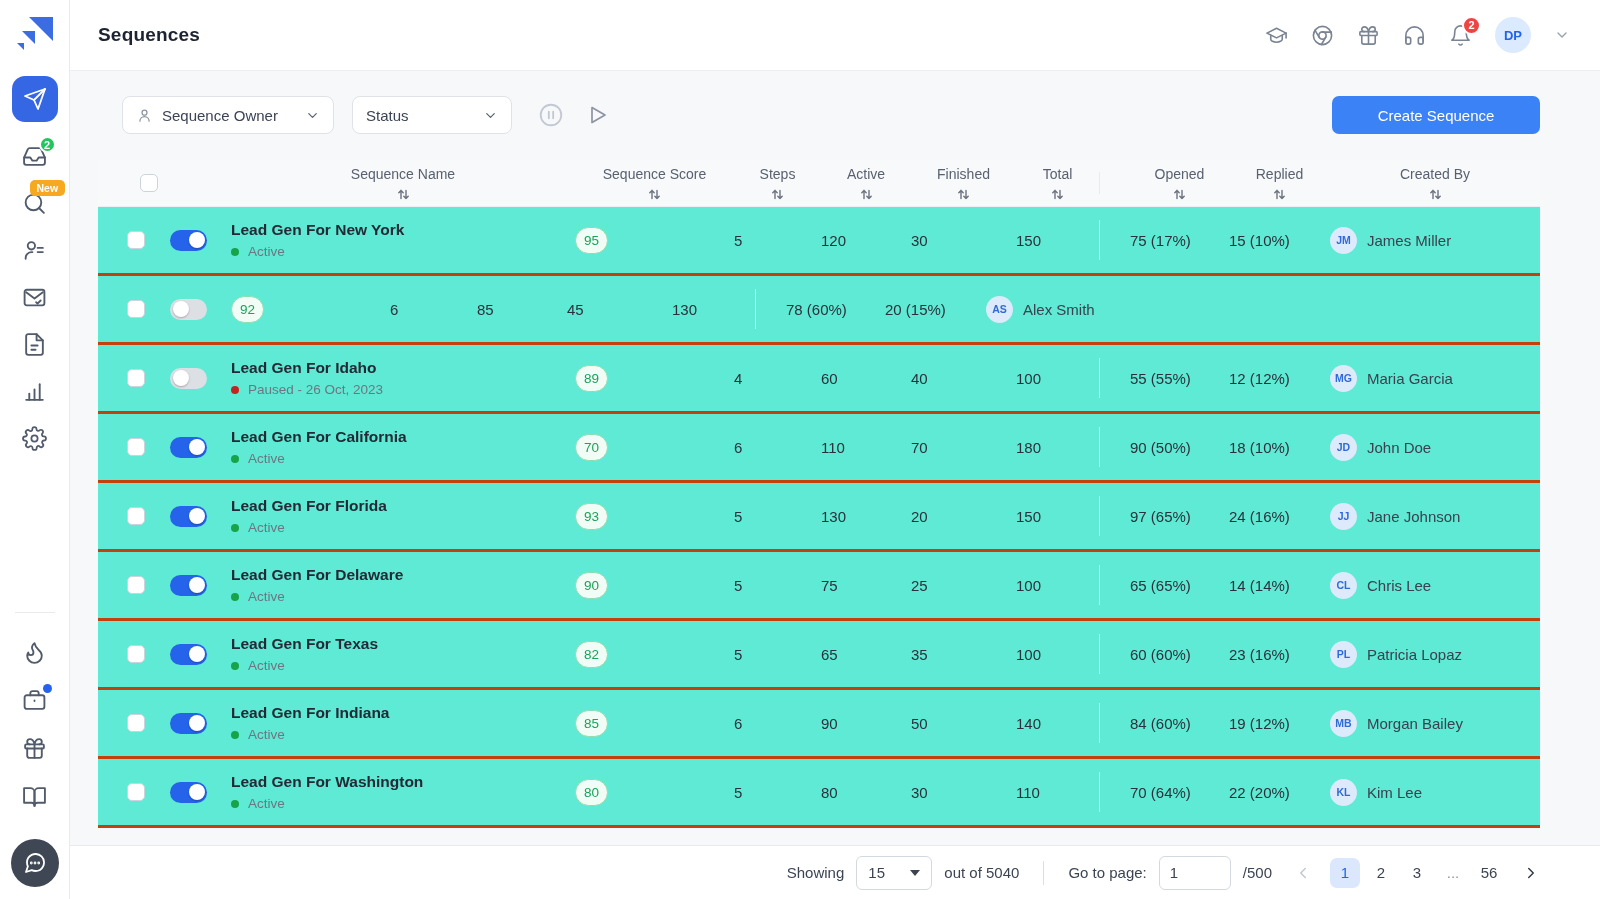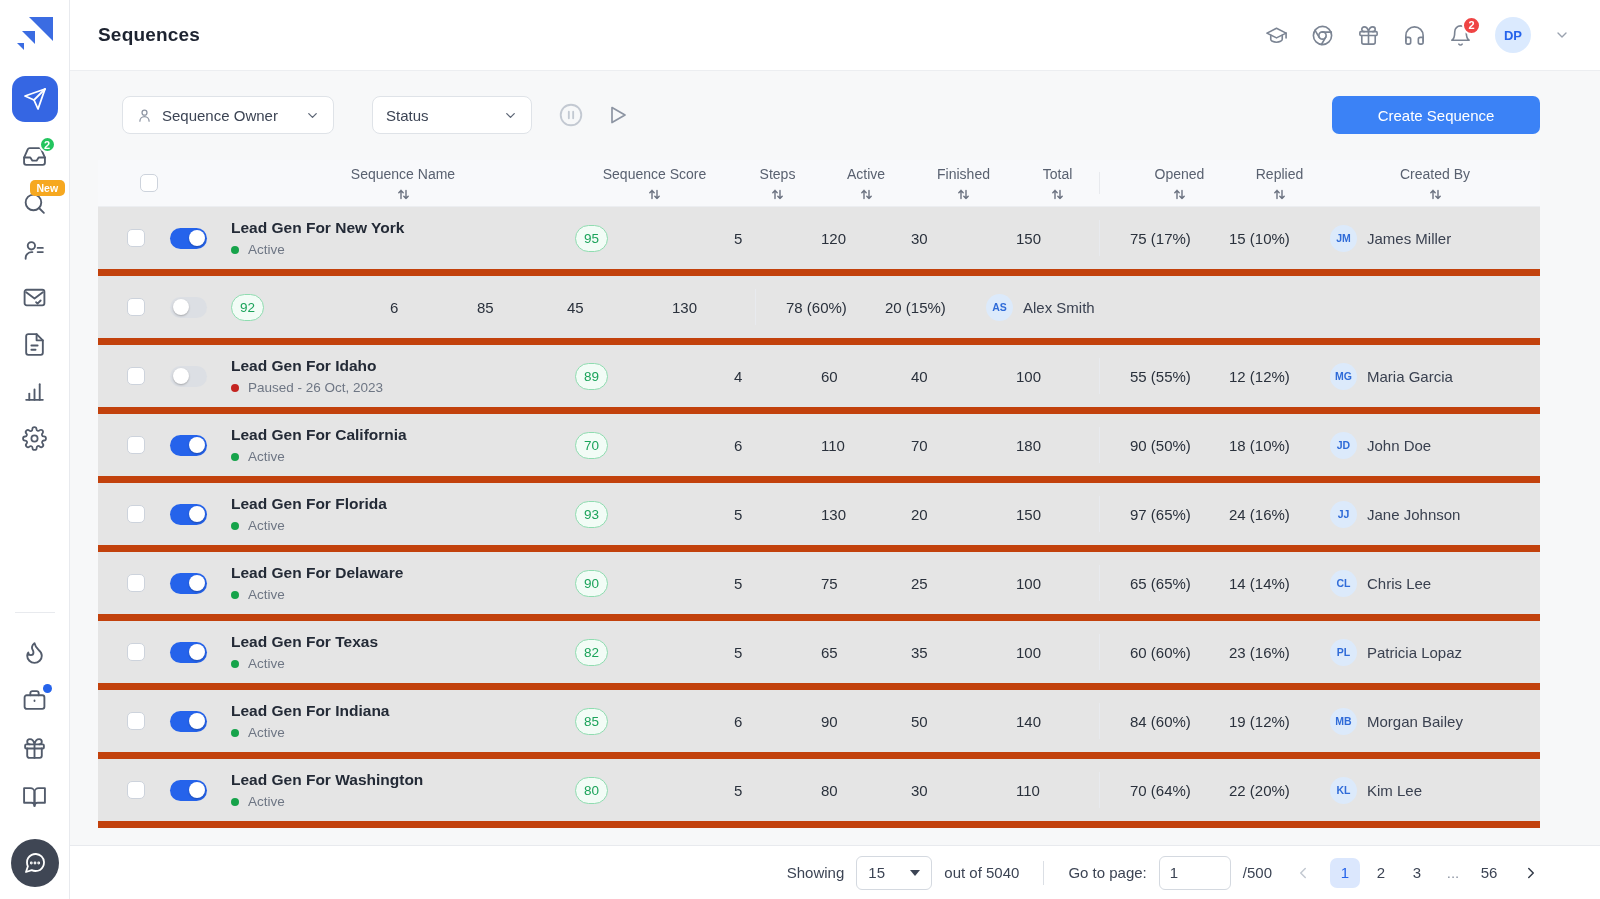--- a/index.html
+++ b/index.html
@@ -46,32 +46,32 @@
   .search-box { width:224px; height:38px; background:#fff; border:1px solid #dfe3e8; border-radius:8px; display:flex; align-items:center; padding:0 12px; gap:8px; color:#98a0ad; }
   .search-box svg { width:17px; height:17px; min-width:17px; }
   .search-box input { border:none; outline:none; width:100%; font-size:15px; font-family:inherit; color:#374151; background:transparent; }
   .search-box input::placeholder { color:#9aa2b0; }
   .select-box { height:38px; background:#fff; border:1px solid #dfe3e8; border-radius:8px; display:flex; align-items:center; padding:0 13px; gap:9px; font-size:15px; color:#3c4454; cursor:pointer; }
   .select-box .sel-icon { color:#8d95a3; display:flex; }
   .select-box .sel-icon svg { width:17px; height:17px; }
   .select-box .caret { margin-left:auto; color:#5c6575; display:flex; }
   .select-box .caret svg { width:15px; height:15px; }
   .owner-select { width:212px; margin-left:24px; }
-  .status-select { width:160px; margin-left:38px; }
+  .status-select { width:160px; margin-left:18px; }
   .icon-btn { background:none; border:none; cursor:pointer; display:flex; align-items:center; justify-content:center; padding:0; }
   .pause-btn { margin-left:26px; color:#c3c9d2; }
   .pause-btn svg { width:26px; height:26px; }
   .play-btn { margin-left:22px; color:#8d95a3; }
   .play-btn svg { width:24px; height:24px; }
   .create-btn { margin-left:auto; height:38px; padding:0 22px; min-width:208px; background:#3b82f6; border:none; border-radius:7px; color:#fff; font-size:15px; font-weight:500; font-family:inherit; cursor:pointer; }
 
   
   .table { margin-top:26px; background:#fff; }
   .thead { display:flex; align-items:center; height:47px; background:#f8f9fb; border-bottom:1px solid #eceef1; font-size:14px; font-weight:500; color:#596170; }
-  .trow { display:flex; align-items:center; height:69px; background:#e5e5e5; border-bottom:7px solid #c2410c; }
+  .trow { display:flex; align-items:center; height:69px; background:#5eead4; border-bottom:3px solid #c2410c; }
   .col { display:flex; align-items:center; }
   .col-check { width:43px; padding-left:0; margin-left:29px; }
   .col-toggle { width:61px; }
   .col-name { flex:1; min-width:240px; flex-direction:column; align-items:flex-start; justify-content:center; gap:5px; }
   .col-score { width:159px; }
   .col-steps { width:87px; }
   .col-active { width:90px; }
   .col-finished { width:105px; }
   .col-total { width:83px; }
   .col-opened { width:129px; padding-left:30px; }

